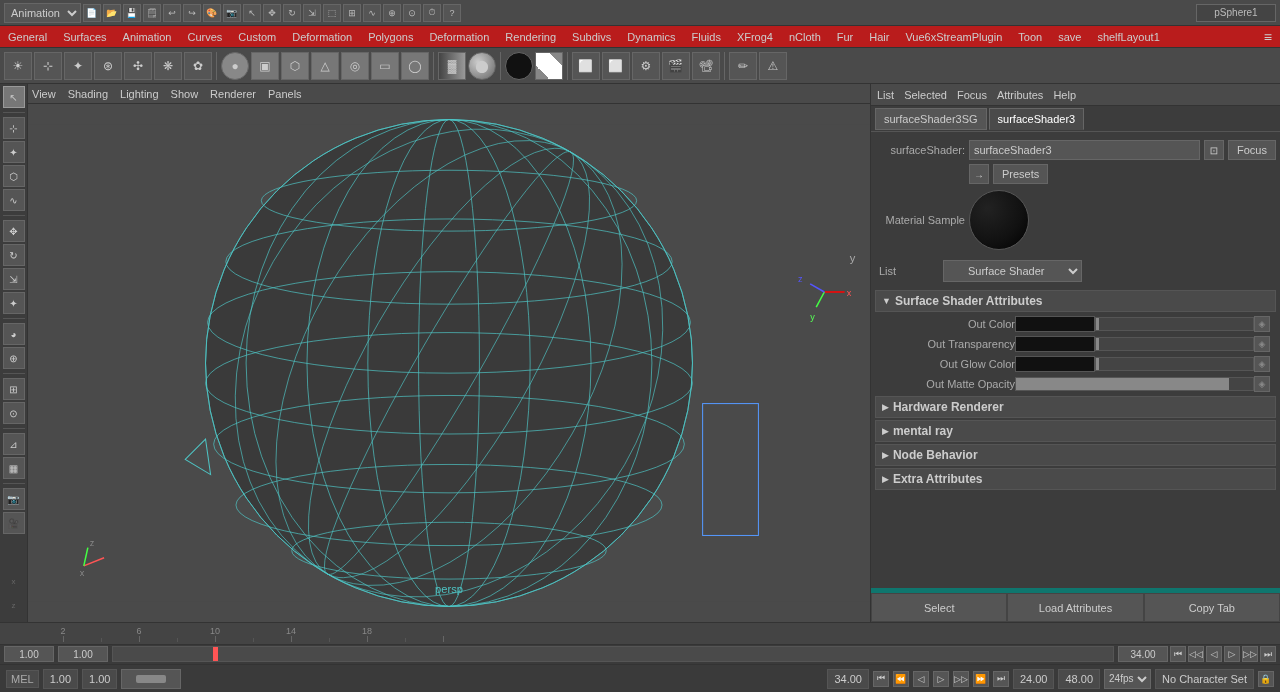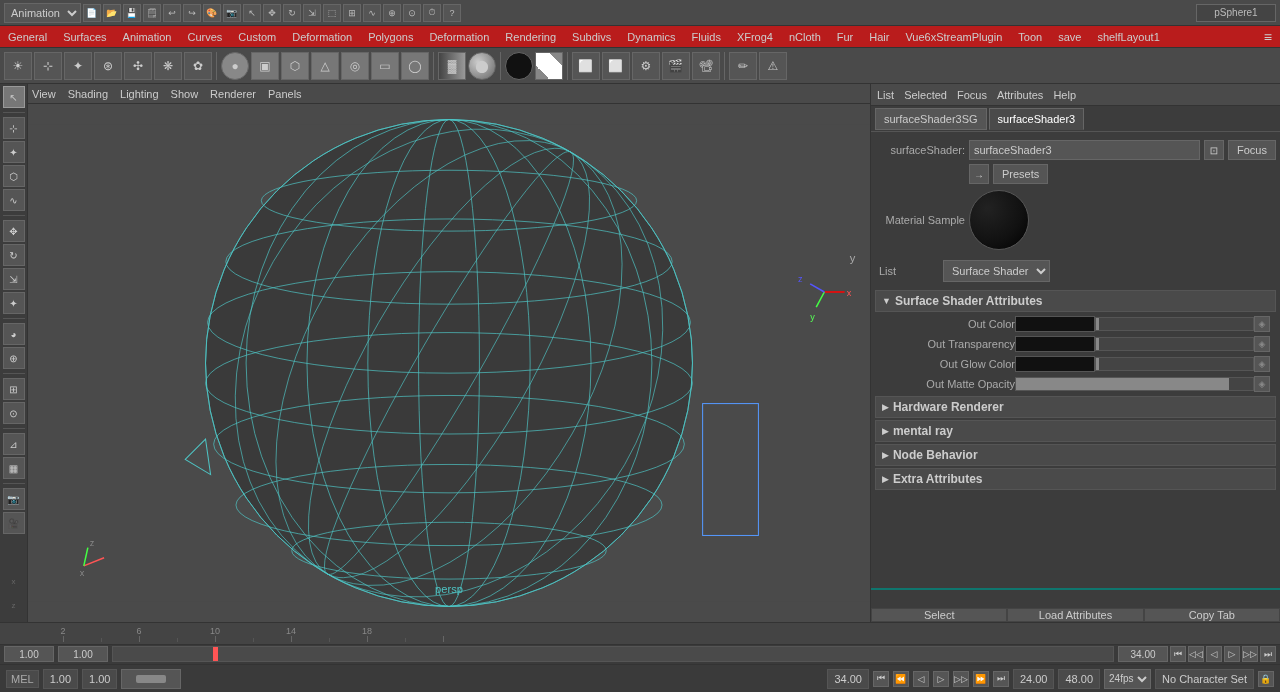--- a/index.html
+++ b/index.html
@@ -290,21 +290,21 @@
     .type-label {
       color: #aaa;
       font-size: 11px;
       min-width: 60px;
     }
     .type-select {
       background: #555;
       border: 1px solid #666;
       color: #ccc;
       font-size: 11px;
-      padding: 1px 4px;
+      padding: 1px 20px;
       height: 22px;
     }
 
     
     .section-header {
       display: flex;
       align-items: center;
       background: #4a4a4a;
       border: 1px solid #555;
       padding: 3px 6px;
@@ -380,22 +380,21 @@
     .opacity-slider-fill {
       height: 100%;
       width: 90%;
       background: #888;
     }
 
     
     .attr-bottom-buttons {
       display: flex;
       height: 34px;
-      border-top: 2px solid #0f766e;
-      align-items: flex-end;
+      border-top: 5px solid #0f766e;
     }
     .attr-bottom-btn {
       flex: 1;
       background: #555;
       border: 1px solid #444;
       color: #ccc;
       font-size: 11px;
       cursor: pointer;
       display: flex;
       align-items: center;

